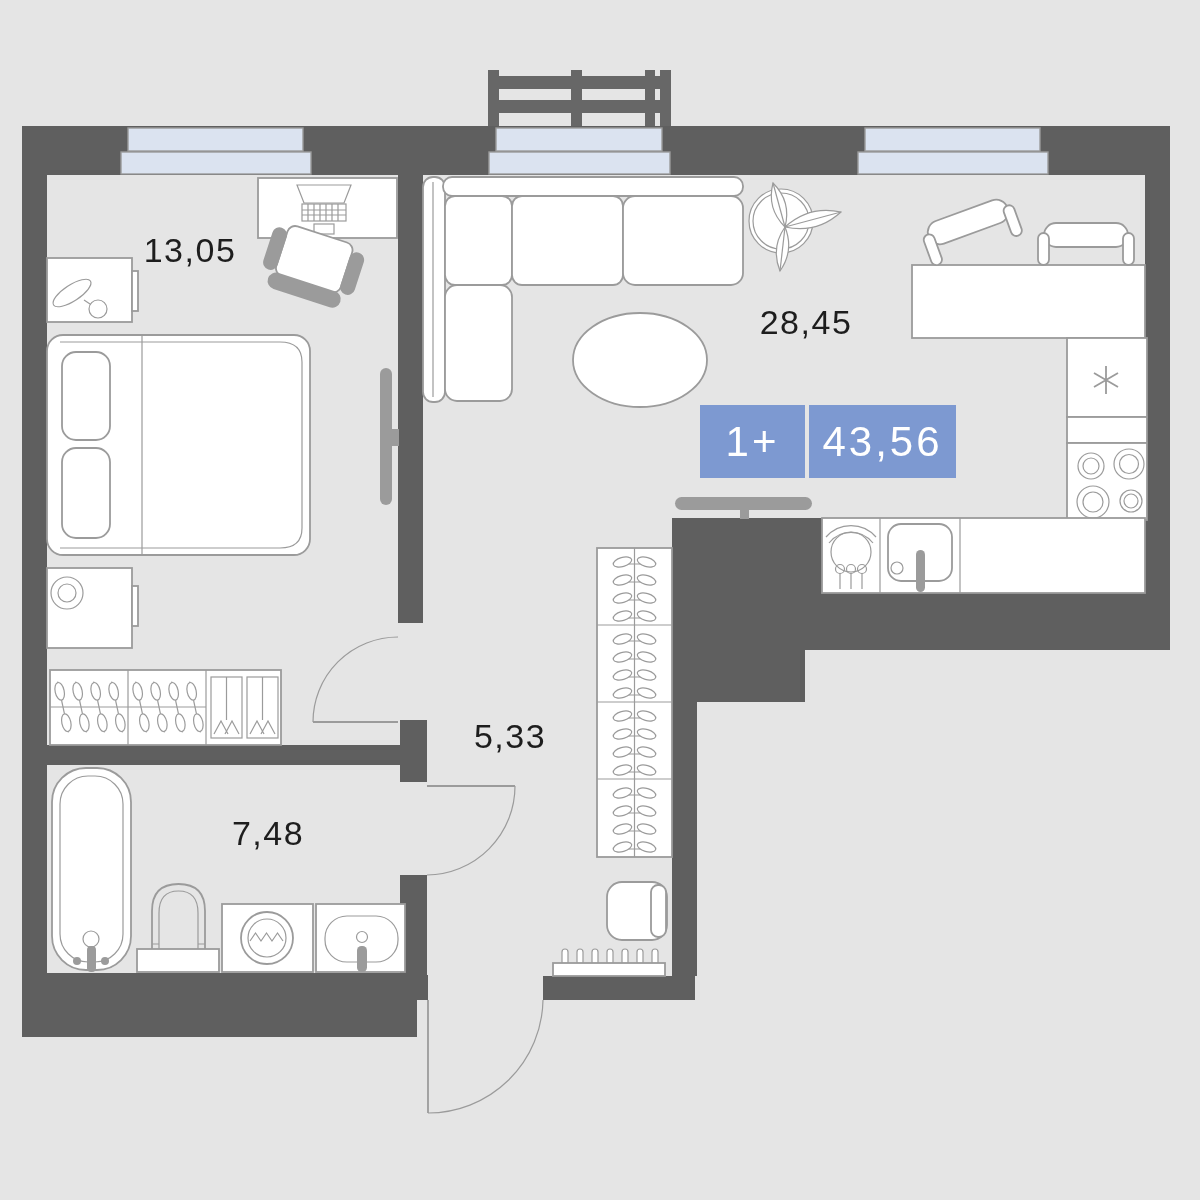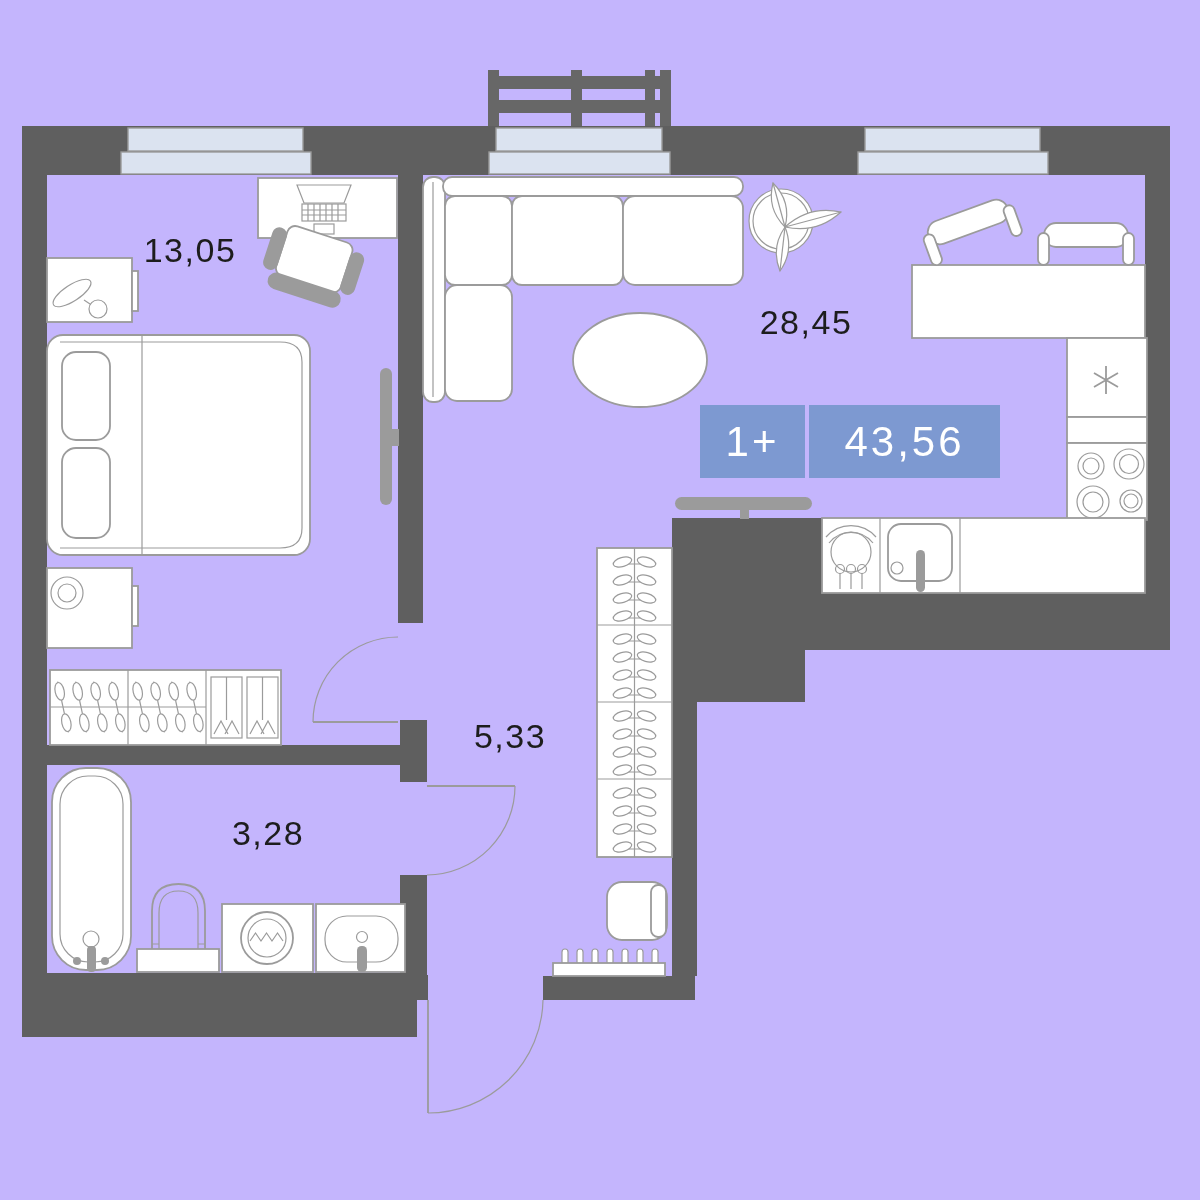--- a/index.html
+++ b/index.html
@@ -1,35 +1,35 @@
 <!DOCTYPE html>
 <html style="--wall: #5f5f5f; --furniture: #9b9b9b; --window: #dbe3f0; --badge: #7d99d1; --label: #1d1d1d;"><head>
 <meta charset="utf-8">
 <style>
   html,body{margin:0;padding:0;background:#fff;}
-  .stage{position:relative;width:1200px;height:1200px;background:#c4b5fd;overflow:hidden;
+  .stage{position:relative;width:1200px;height:1200px;background:#e5e5e5;overflow:hidden;
          font-family:"Liberation Sans", sans-serif;}
   .stage svg{position:absolute;left:0;top:0;}
   
   .wall{fill:var(--wall,#5f5f5f);stroke:none;}
   .win{fill:var(--window,#dbe3f0);stroke:var(--furniture,#9b9b9b);stroke-width:1.4;}
   .furn{fill:#fff;stroke:var(--furniture,#9b9b9b);stroke-width:1.8;}
   .furn-n{fill:none;stroke:var(--furniture,#9b9b9b);stroke-width:1.8;}
   .thin{stroke-width:1.2;}
   .gfill{fill:var(--furniture,#9b9b9b);stroke:none;}
   .rail{fill:#676767;stroke:none;}
   
   .area-label{position:absolute;transform:translate(-50%,-50%);color:var(--label,#1d1d1d);
               font-size:34px;font-weight:500;letter-spacing:1.5px;white-space:nowrap;}
   
   .badge{position:absolute;left:700px;top:405px;display:flex;gap:4px;}
   .badge .box{height:73px;display:flex;align-items:center;justify-content:center;
               background:var(--badge,#7d99d1);color:#fff;font-size:42px;font-weight:500;letter-spacing:3px;}
   .badge .box.rooms{width:105px;}
-  .badge .box.area{width:191px;}
+  .badge .box.area{width:147px;}
 </style>
 </head>
 <body>
 
 <div class="stage">
   <svg width="1200" height="1200" viewBox="0 0 1200 1200">
     <defs>
       <g id="vhang">
         <line class="furn-n thin" y1="-26" y2="26"></line>
         <ellipse class="furn thin" cy="-16" rx="4.5" ry="9"></ellipse>
@@ -293,19 +293,19 @@
     </g>
     <g>
       <line class="furn-n" x1="428" y1="1000" x2="428" y2="1113"></line>
       <path class="furn-n thin" d="M543,1000 A115,115 0 0 1 428,1113"></path>
     </g>
   </svg>
 
   <div class="area-label" style="left:190px;top:250px;">13,05</div>
   <div class="area-label" style="left:806px;top:322px;">28,45</div>
   <div class="area-label" style="left:510px;top:736px;text-align:center;">5,33</div>
-  <div class="area-label" style="left:268px;top:833px;">3,28</div>
+  <div class="area-label" style="left:268px;top:833px;">7,48</div>
 
   <div class="badge">
     <div class="box rooms">1+</div>
     <div class="box area">43,56</div>
   </div>
 </div>
 
 </body></html>

